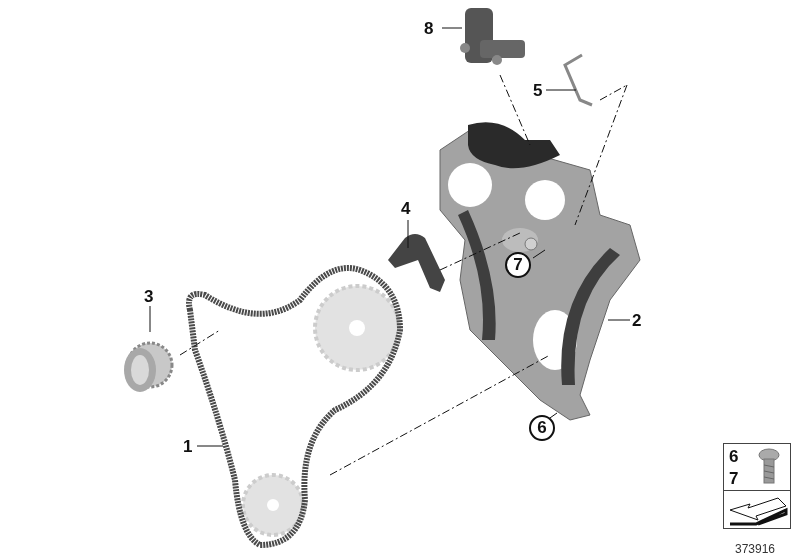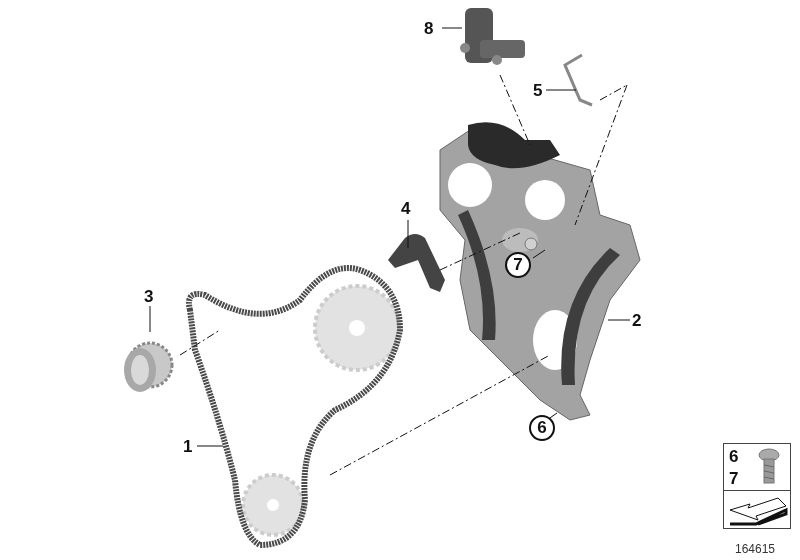--- a/index.html
+++ b/index.html
@@ -96,14 +96,14 @@
         <line x1="10" y1="18" x2="20" y2="20" stroke="#666"></line>
         <line x1="10" y1="24" x2="20" y2="26" stroke="#666"></line>
         <line x1="10" y1="30" x2="20" y2="32" stroke="#666"></line>
       </svg>
     </div>
     <svg style="position:absolute;left:4px;top:52px" width="60" height="30">
       <path d="M2 14 L22 8 L20 12 L50 2 L58 10 L28 20 L30 24 Z" fill="#fff" stroke="#111" stroke-width="1"></path>
       <path d="M2 28 L28 28 L58 14 L58 18 L30 28" fill="none" stroke="#111" stroke-width="3"></path>
     </svg>
   </div>
-  <div class="doc-id">164615</div>
+  <div class="doc-id">373916</div>
 </div>
 
 </body></html>

